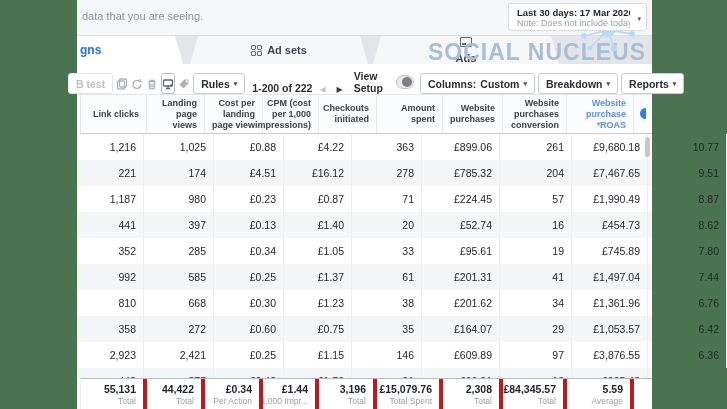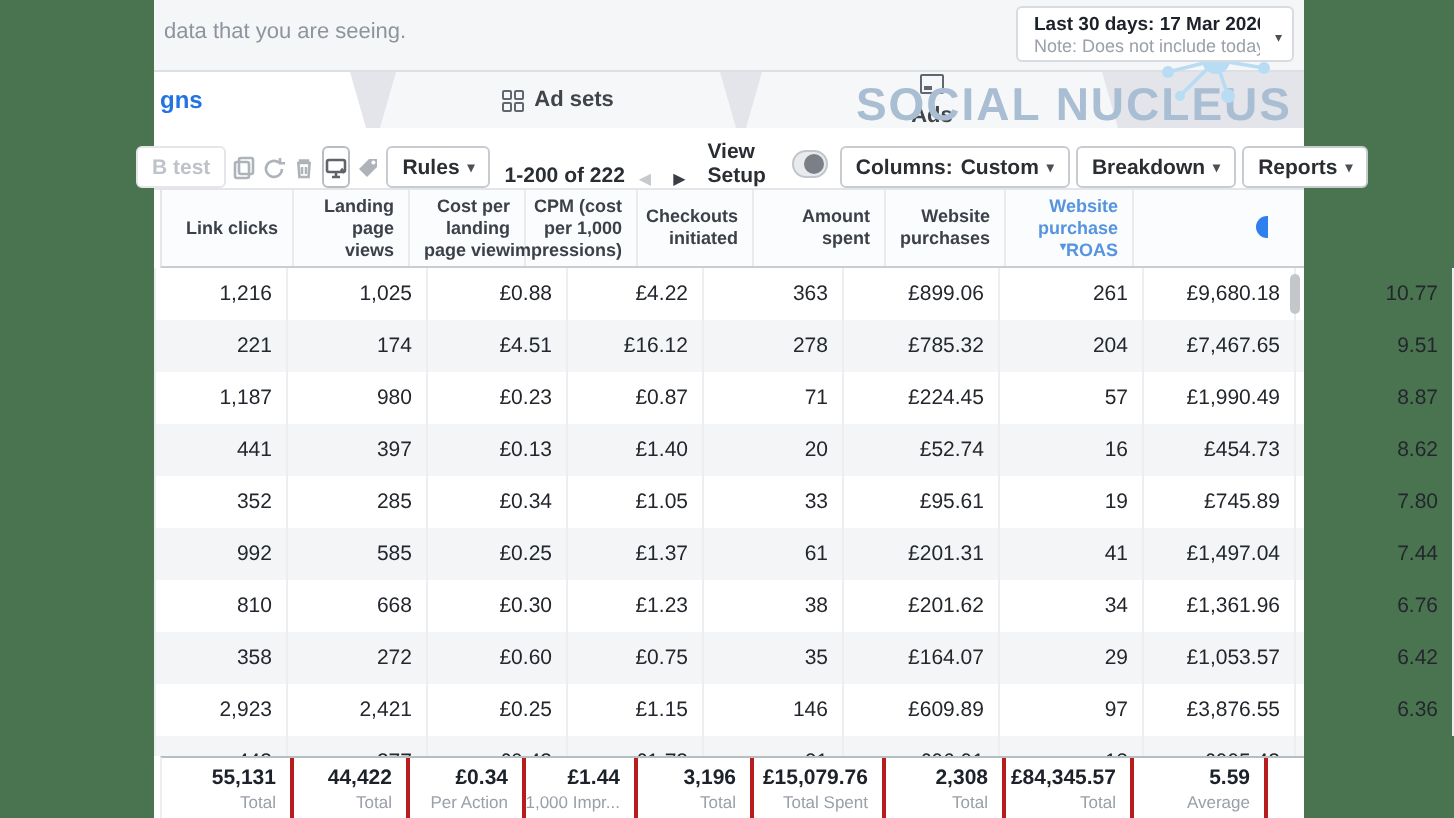--- a/index.html
+++ b/index.html
@@ -74,21 +74,21 @@
          background:#fff; cursor:pointer;gap:12px; }
   .row.alt { background:#f3f5f7; }
   .cell { display:flex; align-items:center; justify-content:flex-end; padding-right:7px; font-size:10.5px;
           color:#23272d; border-right:1px solid #edeef1; overflow:hidden; white-space:nowrap; }
   .cell.pad { border-right:none; }
   .tbody { border-left:1px solid #eceef1; }
   .partialwrap { height:10px; overflow:hidden; border-left:1px solid #eceef1; }
 
   .totals { border-top:1px solid #b9bcc1; background:#fff; height:32px; border-left:1px solid #eceef1; }
   .tcell { display:flex; flex-direction:column; align-items:flex-end; justify-content:flex-start;
-           padding:4px 7px 0 0; border-right:2px solid #b91c1c; overflow:hidden; }
+           padding:4px 7px 0 0; border-right:4px solid #b91c1c; overflow:hidden; }
   .tcell.pad { border-right:none; }
   .tv { font-size:10.5px; font-weight:bold; color:#1d2129; white-space:nowrap; }
   .tl { font-size:8.5px; color:#9aa0a8; margin-top:1px; white-space:nowrap; }
 
   .scroll-thumb { position:absolute; right:2px; top:137px; width:5px; height:20px; border-radius:3px;
                   background:#c3c6cb; z-index:6; cursor:pointer; }
 </style>
 </head>
 <body>
 
@@ -209,20 +209,21 @@
   </div>
 
   <div class="grid thead">
     <div class="hcell">Link clicks</div>
     <div class="hcell">Landing page views</div>
     <div class="hcell">Cost per landing page view</div>
     <div class="hcell">CPM (cost per 1,000 impressions)</div>
     <div class="hcell">Checkouts initiated</div>
     <div class="hcell">Amount spent</div>
     <div class="hcell">Website purchases</div>
+    <div class="hcell">Website purchases conversion</div>
     <div class="hcell roas">
       <span>Website purchase</span>
         <span class="scaret">▾</span>
       <span>ROAS</span>
     </div>
     <div class="hcell hcell-icon">
       <span class="bluedot"></span>
     </div>
   </div>
 

